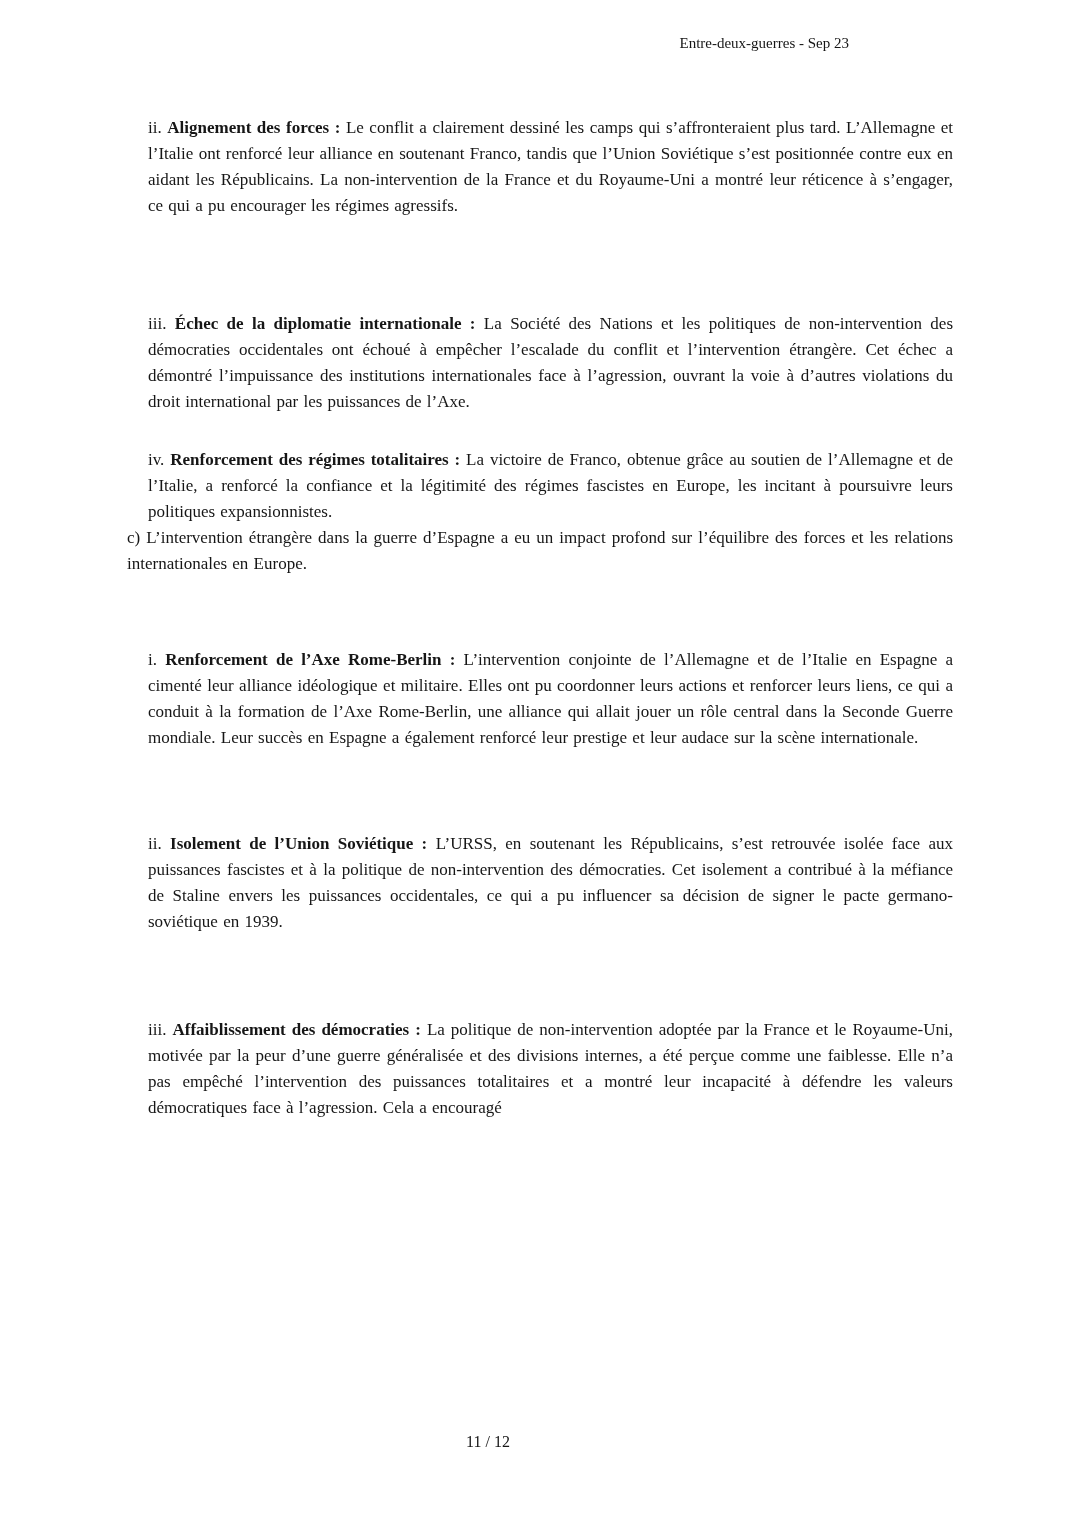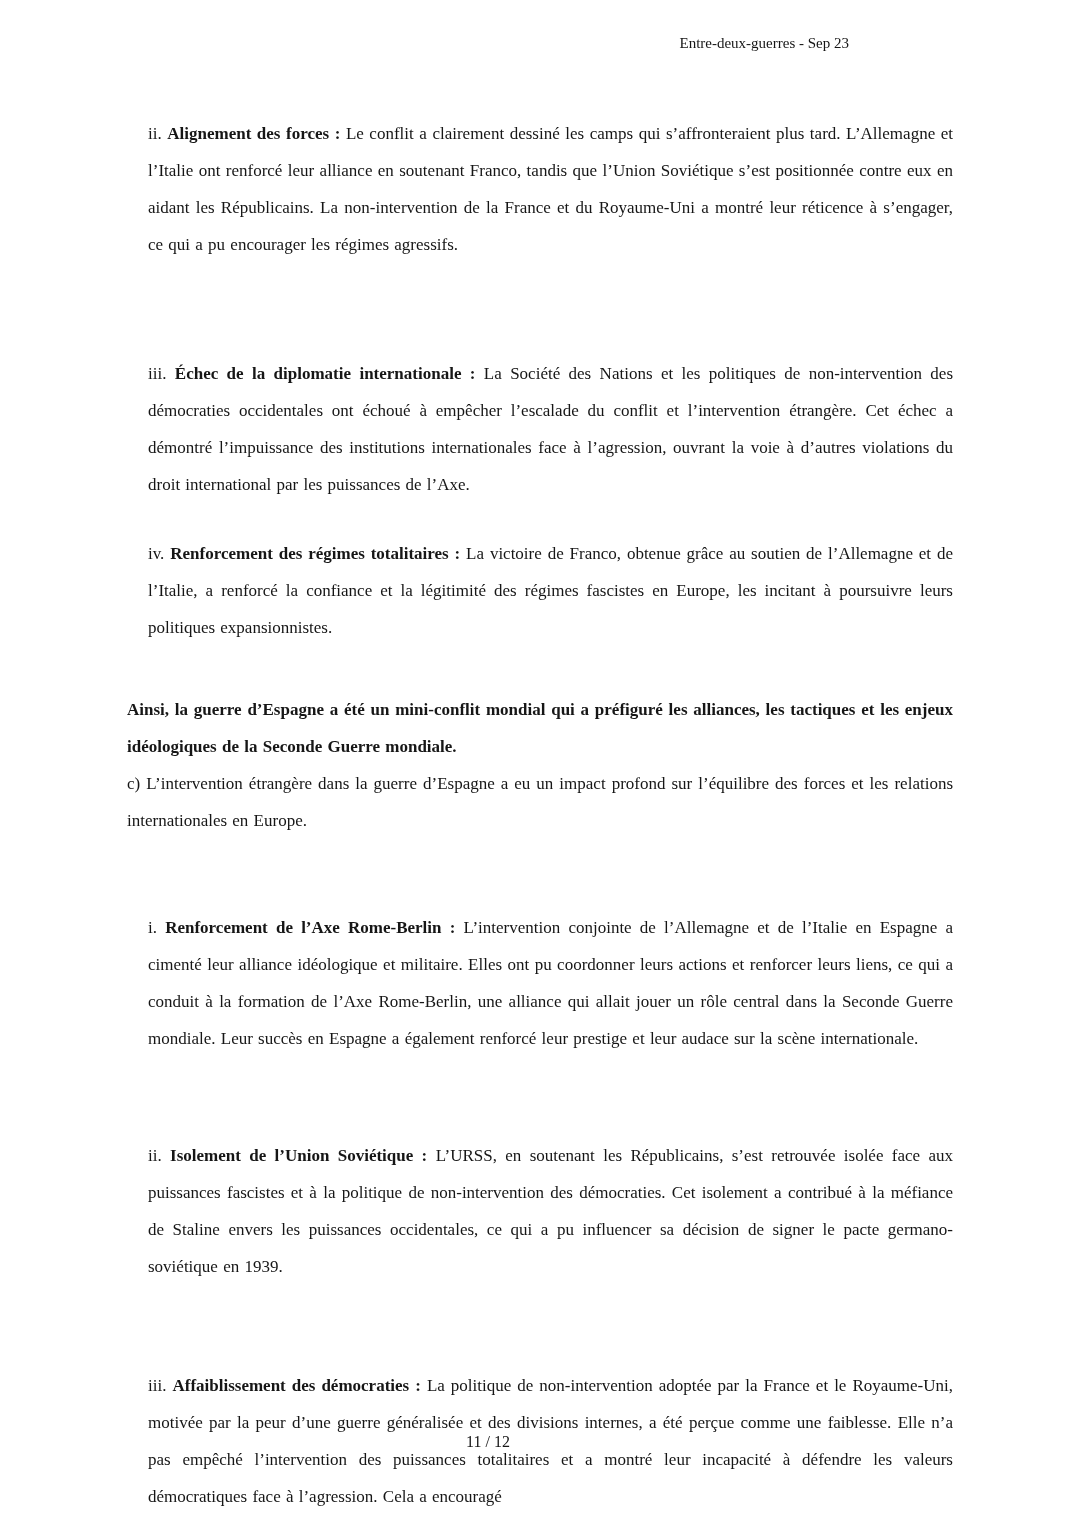--- a/index.html
+++ b/index.html
@@ -21,21 +21,21 @@
     color: #161616;
   }
   .doc-content {
     position: absolute;
     top: 115px;
     left: 127px;
     width: 826px;
   }
   .para {
     font-size: 17px;
-    line-height: 37px;
+    line-height: 26px;
     text-align: justify;
     word-spacing: 1px;
   }
   .para.indent { padding-left: 21px; }
   .para .b { font-weight: bold; }
   .para.bold-all { font-weight: bold; }
   .page-footer {
     position: absolute;
     bottom: 76px;
     left: 0;
@@ -48,21 +48,20 @@
 </head>
 <body>
 
 <div class="page">
   <div class="page-header">Entre-deux-guerres - Sep 23</div>
 
   <div class="doc-content" id="doc-content">
       <p class="para indent" style="margin-top: 0px;"><span>ii. </span><span class="b">Alignement des forces :</span><span> Le conflit a clairement dessiné les camps qui s’affronteraient plus tard. L’Allemagne et l’Italie ont renforcé leur alliance en soutenant Franco, tandis que l’Union Soviétique s’est positionnée contre eux en aidant les Républicains. La non-intervention de la France et du Royaume-Uni a montré leur réticence à s’engager, ce qui a pu encourager les régimes agressifs.</span></p>
       <p class="para indent" style="margin-top: 92px;"><span>iii. </span><span class="b">Échec de la diplomatie internationale :</span><span> La Société des Nations et les politiques de non-intervention des démocraties occidentales ont échoué à empêcher l’escalade du conflit et l’intervention étrangère. Cet échec a démontré l’impuissance des institutions internationales face à l’agression, ouvrant la voie à d’autres violations du droit international par les puissances de l’Axe.</span></p>
       <p class="para indent" style="margin-top: 32px;"><span>iv. </span><span class="b">Renforcement des régimes totalitaires :</span><span> La victoire de Franco, obtenue grâce au soutien de l’Allemagne et de l’Italie, a renforcé la confiance et la légitimité des régimes fascistes en Europe, les incitant à poursuivre leurs politiques expansionnistes.</span></p>
-      <p class="para bold-all" style="margin-top: 45px;"><span class="b">Ainsi, la guerre d’Espagne a été un mini-conflit mondial qui a préfiguré les alliances, les tactiques et les enjeux idéologiques de la Seconde Guerre mondiale.</span></p>
       <p class="para" style=""><span>c) L’intervention étrangère dans la guerre d’Espagne a eu un impact profond sur l’équilibre des forces et les relations internationales en Europe.</span></p>
       <p class="para indent" style="margin-top: 70px;"><span>i. </span><span class="b">Renforcement de l’Axe Rome-Berlin :</span><span> L’intervention conjointe de l’Allemagne et de l’Italie en Espagne a cimenté leur alliance idéologique et militaire. Elles ont pu coordonner leurs actions et renforcer leurs liens, ce qui a conduit à la formation de l’Axe Rome-Berlin, une alliance qui allait jouer un rôle central dans la Seconde Guerre mondiale. Leur succès en Espagne a également renforcé leur prestige et leur audace sur la scène internationale.</span></p>
       <p class="para indent" style="margin-top: 80px;"><span>ii. </span><span class="b">Isolement de l’Union Soviétique :</span><span> L’URSS, en soutenant les Républicains, s’est retrouvée isolée face aux puissances fascistes et à la politique de non-intervention des démocraties. Cet isolement a contribué à la méfiance de Staline envers les puissances occidentales, ce qui a pu influencer sa décision de signer le pacte germano-soviétique en 1939.</span></p>
       <p class="para indent" style="margin-top: 82px;"><span>iii. </span><span class="b">Affaiblissement des démocraties :</span><span> La politique de non-intervention adoptée par la France et le Royaume-Uni, motivée par la peur d’une guerre généralisée et des divisions internes, a été perçue comme une faiblesse. Elle n’a pas empêché l’intervention des puissances totalitaires et a montré leur incapacité à défendre les valeurs démocratiques face à l’agression. Cela a encouragé</span></p>
     </div>
 
   <div class="page-footer">11 / 12</div>
 </div>
 
 </body></html>

